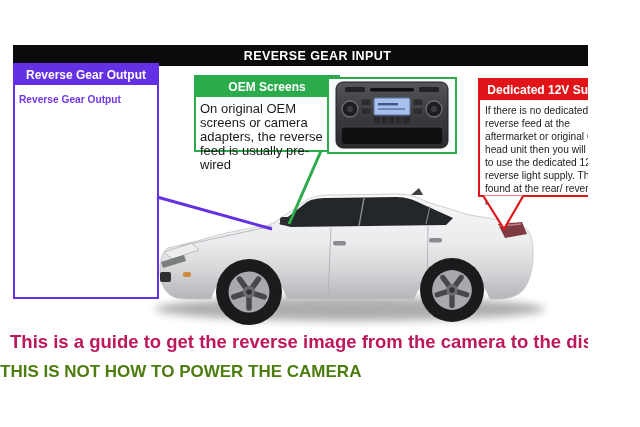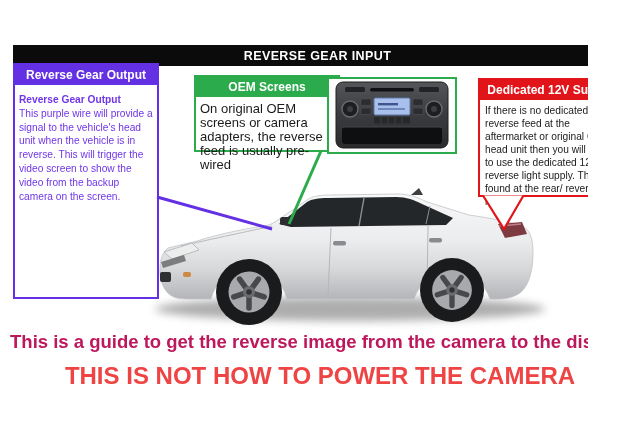--- a/index.html
+++ b/index.html
@@ -44,40 +44,39 @@
   #overlay {
     position: absolute; left: 0; top: 0; width: 640px; height: 427px;
     z-index: 3; pointer-events: none;
   }
   
   .footer-line1 {
     position: absolute; left: 0; top: 331px; width: 640px; text-align: center;
     font-weight: bold; font-size: 18.5px; color: #be185d;
   }
   .footer-line2 {
-    position: absolute; left: 0; top: 362px; width: 640px; text-align: center;
-    font-weight: bold; font-size: 24px; color: #ef4444;
+    position: absolute; left: 0; top: 362px; width: 640px; text-align: left;
+    font-weight: bold; font-size: 17px; color: #4d7c0f;
   }
 </style>
 </head>
 <body>
 
 <div id="canvas">
 
   <div class="title-bar">
     <span>REVERSE GEAR INPUT</span>
   </div>
 
   <div class="box purple-box">
     <div class="box-header">
       <span>Reverse Gear Output</span>
     </div>
     <div class="box-body">
       <div class="purple-sub">Reverse Gear Output</div>
-      <div class="purple-text">This purple wire will provide a signal to the vehicle's head unit when the vehicle is in reverse. This will trigger the video screen to show the video from the backup camera on the screen.</div>
     </div>
   </div>
 
   <div class="box green-box">
     <div class="box-header">
       <span>OEM Screens</span>
     </div>
     <div class="box-body">
       <div>On original OEM screens or camera adapters, the reverse feed is usually pre-wired</div>
     </div>

